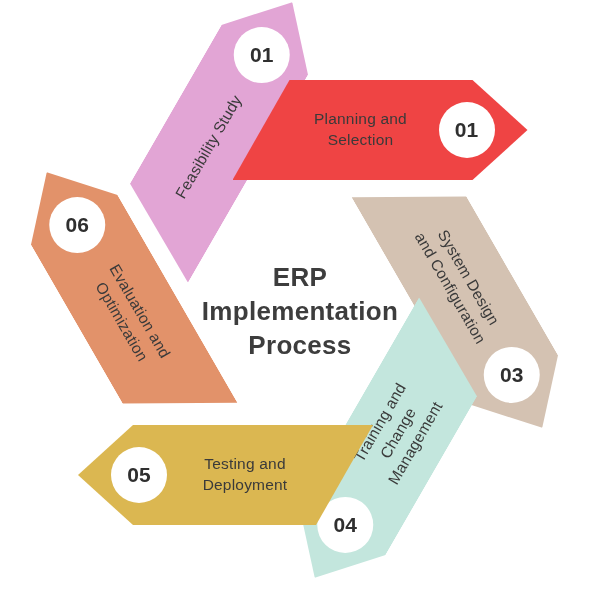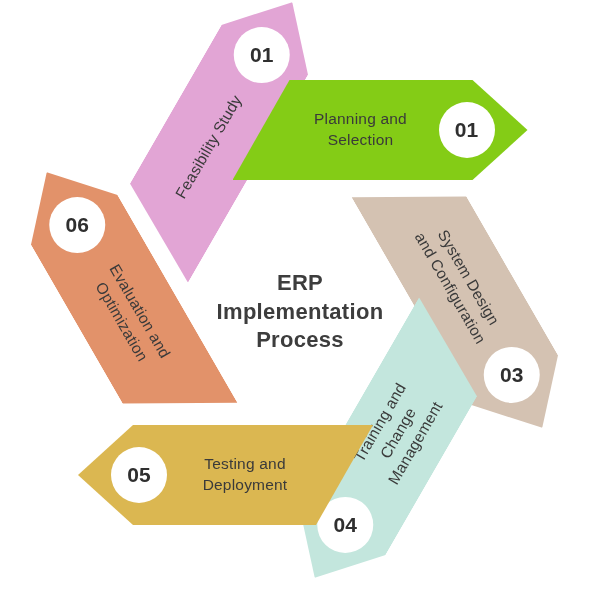--- a/index.html
+++ b/index.html
@@ -63,21 +63,21 @@
   .flip .label { transform: rotate(180deg); }
 
   .title {
     position: absolute;
     left: 300px;
     top: 312px;
     transform: translate(-50%, -50%);
     text-align: center;
     white-space: pre-line;
     font-weight: bold;
-    font-size: 22px;
+    font-size: 26px;
     line-height: 1.3;
     letter-spacing: 0.3px;
     color: #3d3d3d;
   }
 
   
   .s1 { left: 70.5px;  top: 80px;  --rot: -60deg; }
   .s2 { left: 232.5px; top: 80px;  --rot: 0deg; }
   .s3 { left: 320.5px; top: 250px; --rot: 60deg; }
   .s4 { left: 240.5px; top: 400px; --rot: 120deg; }
@@ -87,21 +87,21 @@
 </head>
 <body>
 
 <div class="canvas">
 
   <div class="step s1" style="background-color: rgb(226, 165, 213);">
     <div class="label">Feasibility Study</div>
     <div class="badge">01</div>
   </div>
 
-  <div class="step s2" style="background-color: #84cc16;">
+  <div class="step s2" style="background-color: #ef4444;">
     <div class="label">Planning and
 Selection</div>
     <div class="badge">01</div>
   </div>
 
   <div class="step s3" style="background-color: rgb(212, 194, 178);">
     <div class="label">System Design
 and Configuration</div>
     <div class="badge">03</div>
   </div>

